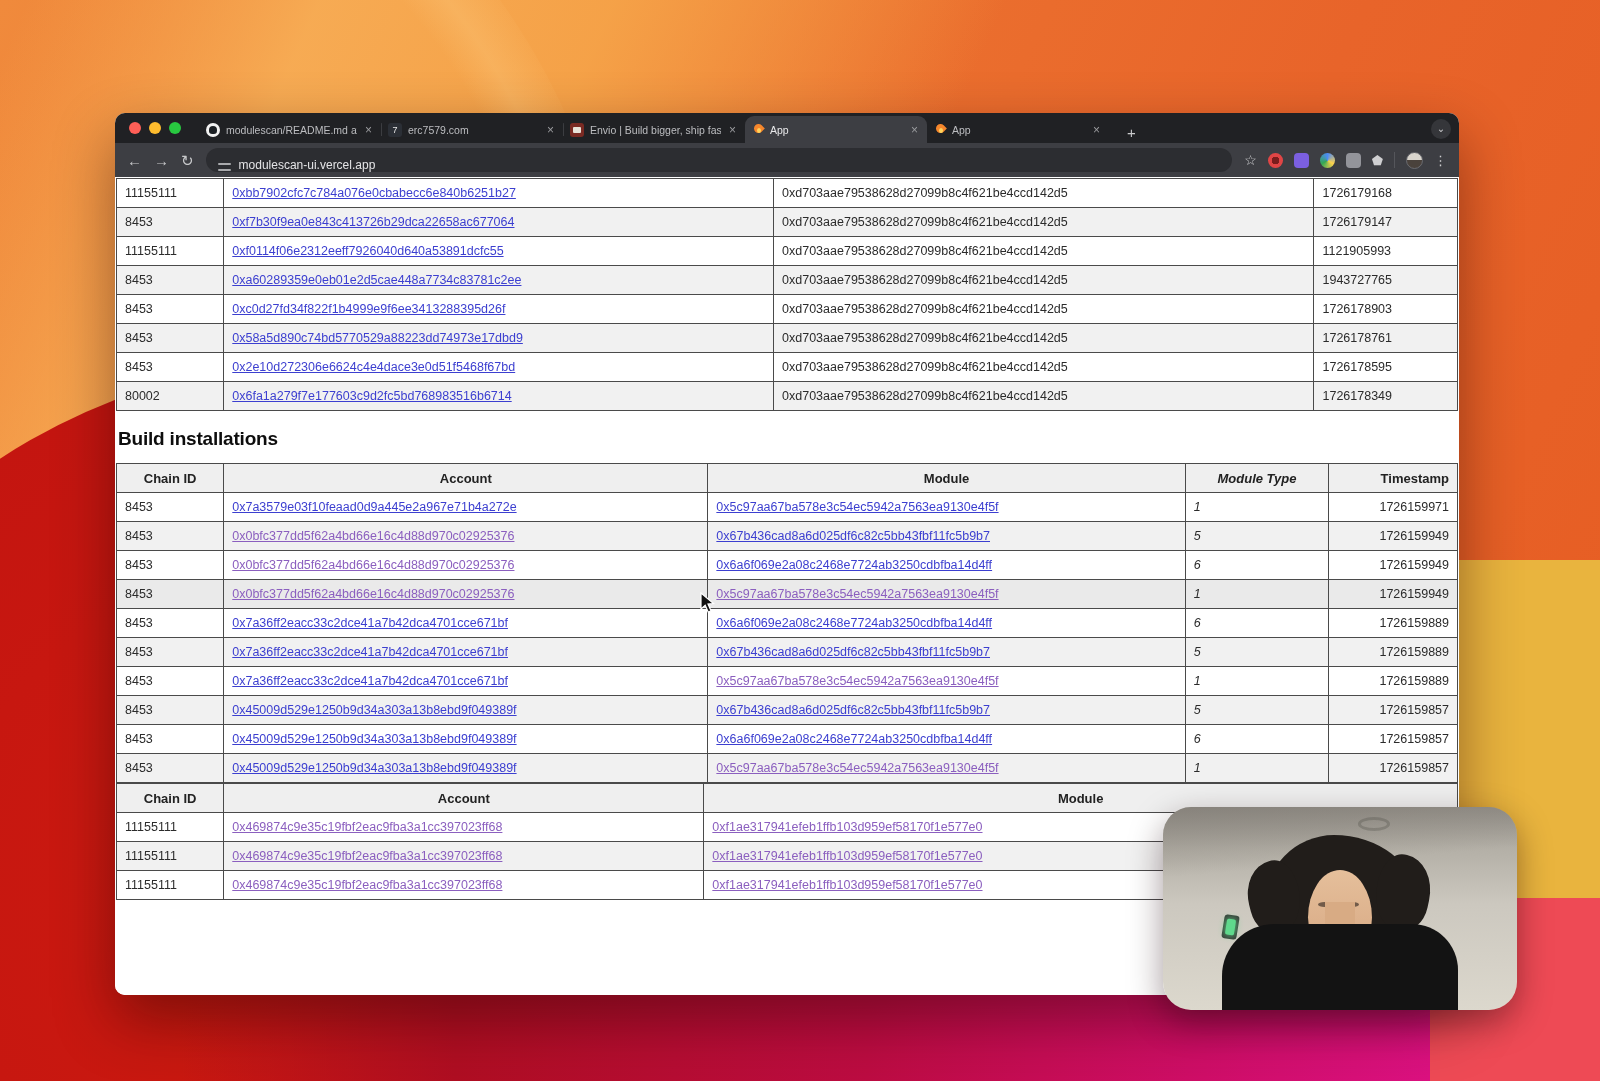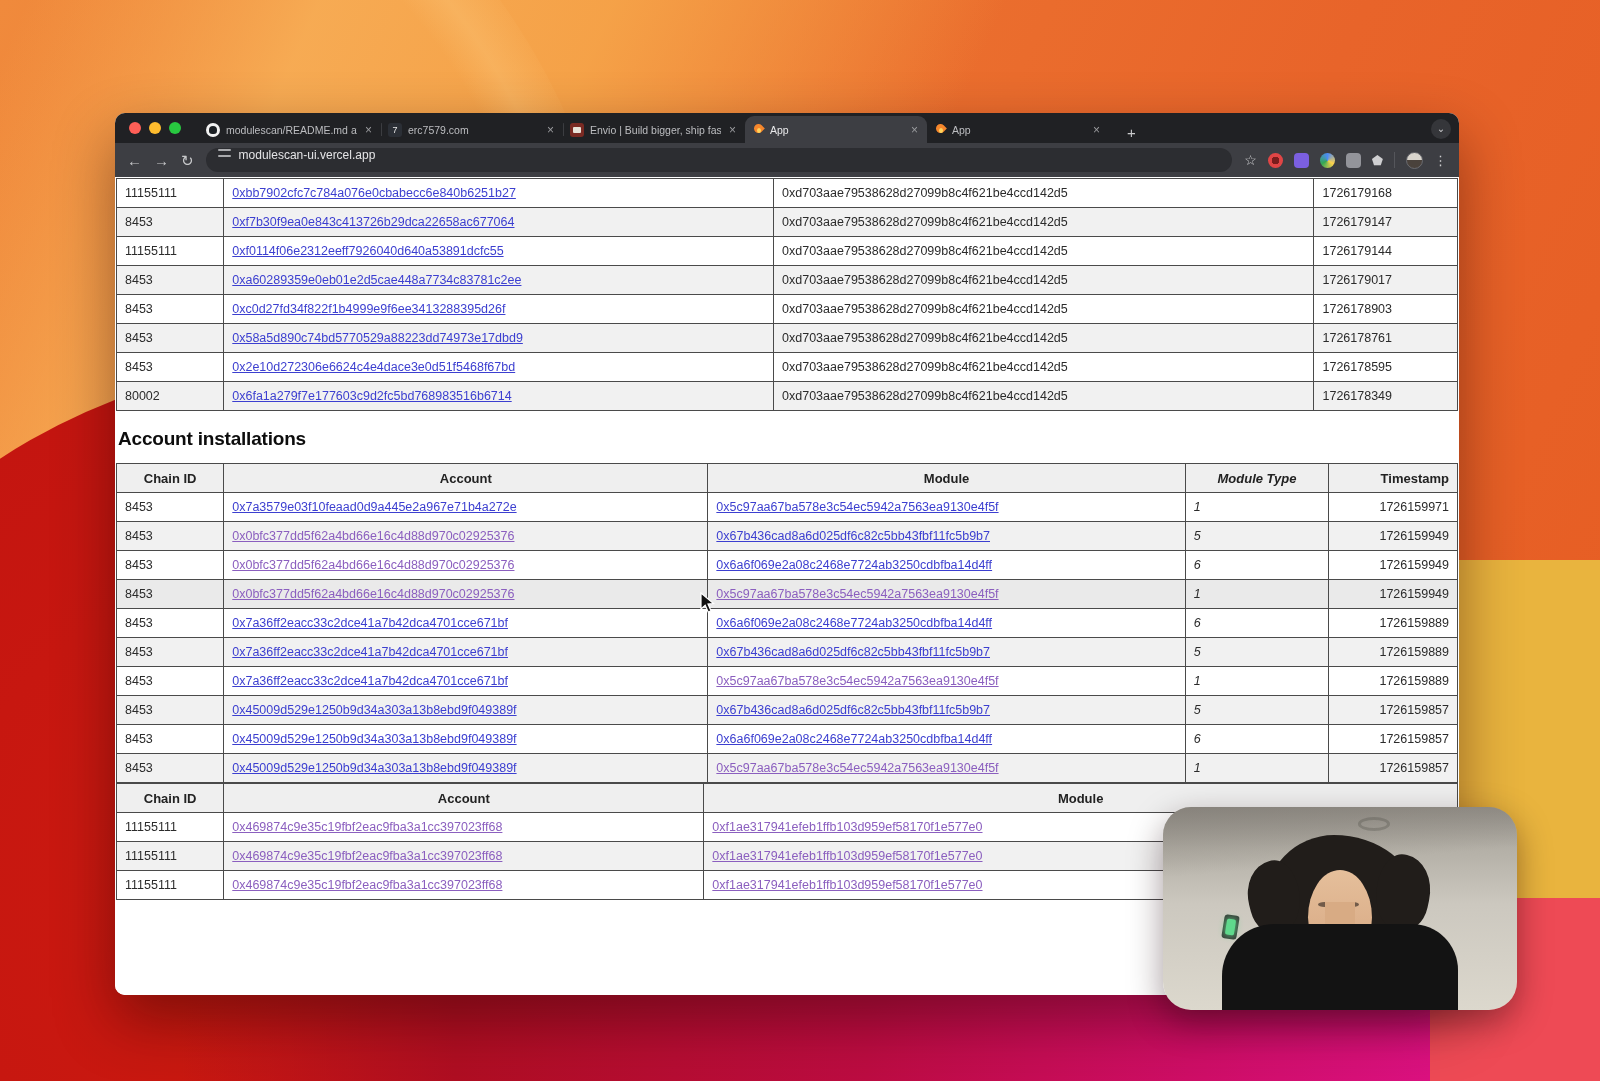--- a/index.html
+++ b/index.html
@@ -43,21 +43,21 @@
   .i-flame { width:12px; }
   .i-flame::before { content:""; position:absolute; left:2px; top:1px; width:9px; height:9px; background:#f5862c;
     border-radius:50% 0 50% 50%; transform:rotate(45deg); }
   .i-flame::after { content:""; position:absolute; left:4.5px; top:5px; width:4px; height:5px; background:#ffd35c; border-radius:50%; }
   .newtab { color:#c9cacc; font-size:15px; margin-left:12px; padding:0 6px 2px; }
   .tab-overflow { margin-left:auto; width:20px; height:20px; border-radius:50%; background:#35363a; color:#c9cacc;
     font-size:10px; text-align:center; line-height:19px; margin-bottom:4px; }
 
   .toolbar { height:34px; background:#3d3e43; display:flex; align-items:center; gap:12px; padding:0 12px; }
   .navic { color:#c7c8ca; font-size:15px; line-height:1; cursor:default; }
-  .omnibox { flex:1; height:24px; background:#2c2d31; border-radius:12px; display:flex; align-items:flex-start; gap:8px;
+  .omnibox { flex:1; height:24px; background:#2c2d31; border-radius:12px; display:flex; align-items:flex-end; gap:8px;
     padding:0 12px; color:#e4e4e6; font-size:12px; }
   .tune { width:13px; height:10px; flex:none; position:relative; opacity:.8; }
   .tune::before, .tune::after { content:""; position:absolute; left:0; right:0; height:2px; background:#c9cacc; border-radius:1px; }
   .tune::before { top:1px; } .tune::after { bottom:1px; }
   .tbr-right { display:flex; align-items:center; gap:11px; }
   .star { color:#cfcfd1; font-size:14px; }
   .ext { width:15px; height:15px; border-radius:4px; display:inline-block; }
   .ext-rec { border-radius:50%; background:radial-gradient(circle,#7a1d1d 0 34%,#e04545 35%); }
   .ext-purple { background:#7b5fe0; }
   .ext-pin { border-radius:50%; background:conic-gradient(#4c8bf5,#ffd24c,#34a853,#4c8bf5); }
@@ -191,27 +191,27 @@
             <tr>
               <td>8453</td>
               <td><a href="#" class="link">0xf7b30f9ea0e843c413726b29dca22658ac677064</a></td>
               <td>0xd703aae79538628d27099b8c4f621be4ccd142d5</td>
               <td>1726179147</td>
             </tr>
             <tr>
               <td>11155111</td>
               <td><a href="#" class="link">0xf0114f06e2312eeff7926040d640a53891dcfc55</a></td>
               <td>0xd703aae79538628d27099b8c4f621be4ccd142d5</td>
-              <td>1726179144</td>
+              <td>1121905993</td>
             </tr>
             <tr>
               <td>8453</td>
               <td><a href="#" class="link">0xa60289359e0eb01e2d5cae448a7734c83781c2ee</a></td>
               <td>0xd703aae79538628d27099b8c4f621be4ccd142d5</td>
-              <td>1726179017</td>
+              <td>1943727765</td>
             </tr>
             <tr>
               <td>8453</td>
               <td><a href="#" class="link">0xc0d27fd34f822f1b4999e9f6ee3413288395d26f</a></td>
               <td>0xd703aae79538628d27099b8c4f621be4ccd142d5</td>
               <td>1726178903</td>
             </tr>
             <tr>
               <td>8453</td>
               <td><a href="#" class="link">0x58a5d890c74bd5770529a88223dd74973e17dbd9</a></td>
@@ -226,21 +226,21 @@
             </tr>
             <tr>
               <td>80002</td>
               <td><a href="#" class="link">0x6fa1a279f7e177603c9d2fc5bd768983516b6714</a></td>
               <td>0xd703aae79538628d27099b8c4f621be4ccd142d5</td>
               <td>1726178349</td>
             </tr>
           </tbody>
       </table>
 
-      <h2 class="section-h">Account installations</h2>
+      <h2 class="section-h">Build installations</h2>
       <table class="tbl t-inst">
         <thead>
           <tr>
             <th>Chain ID</th>
             <th>Account</th>
             <th>Module</th>
             <th>Module Type</th>
             <th>Timestamp</th>
           </tr>
         </thead>

